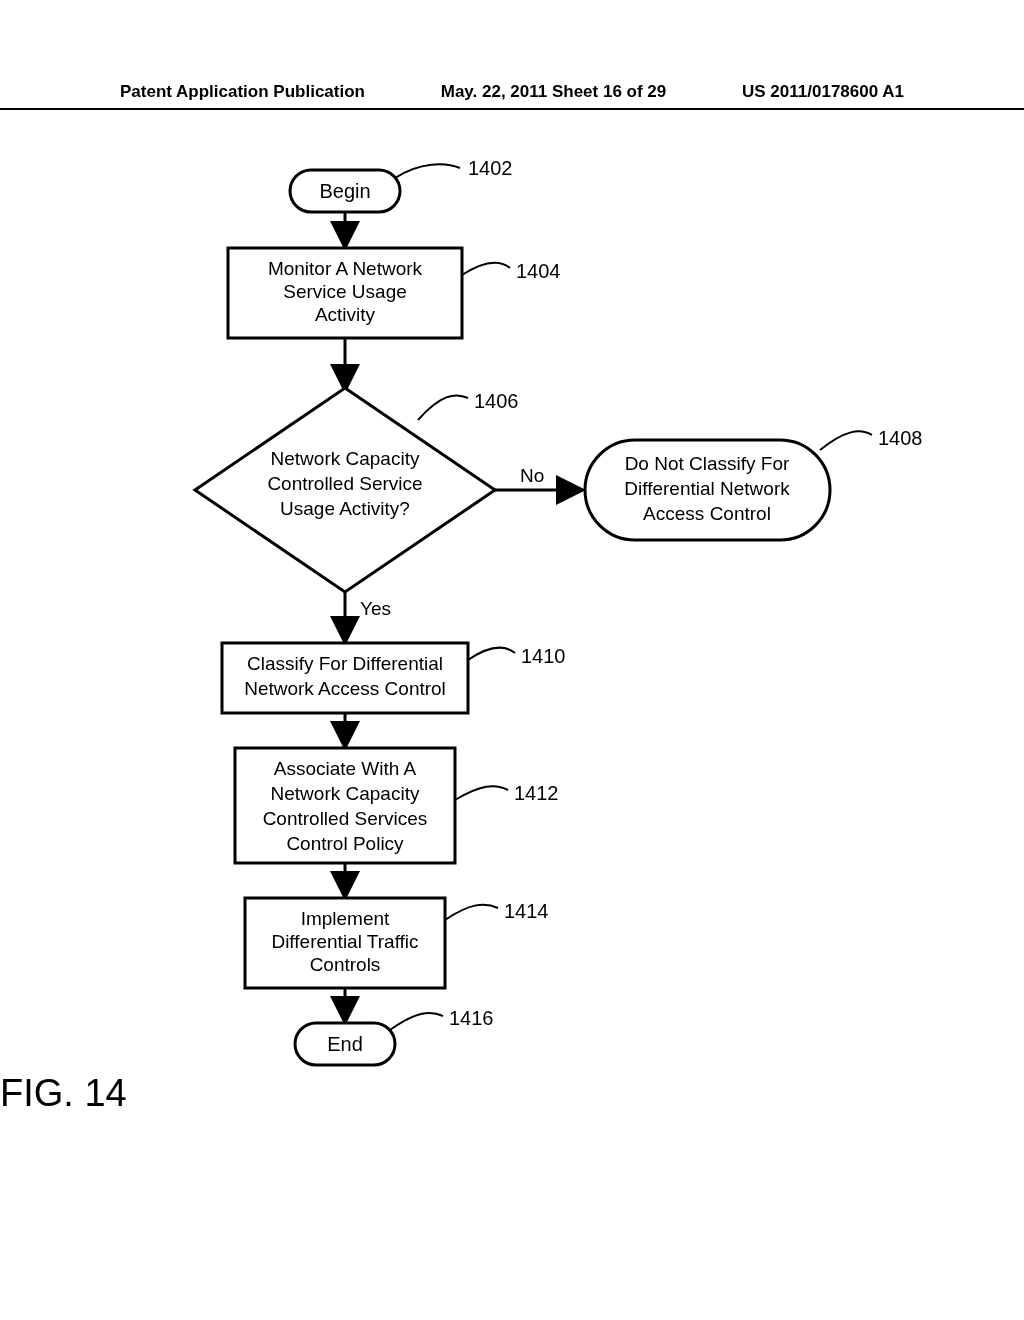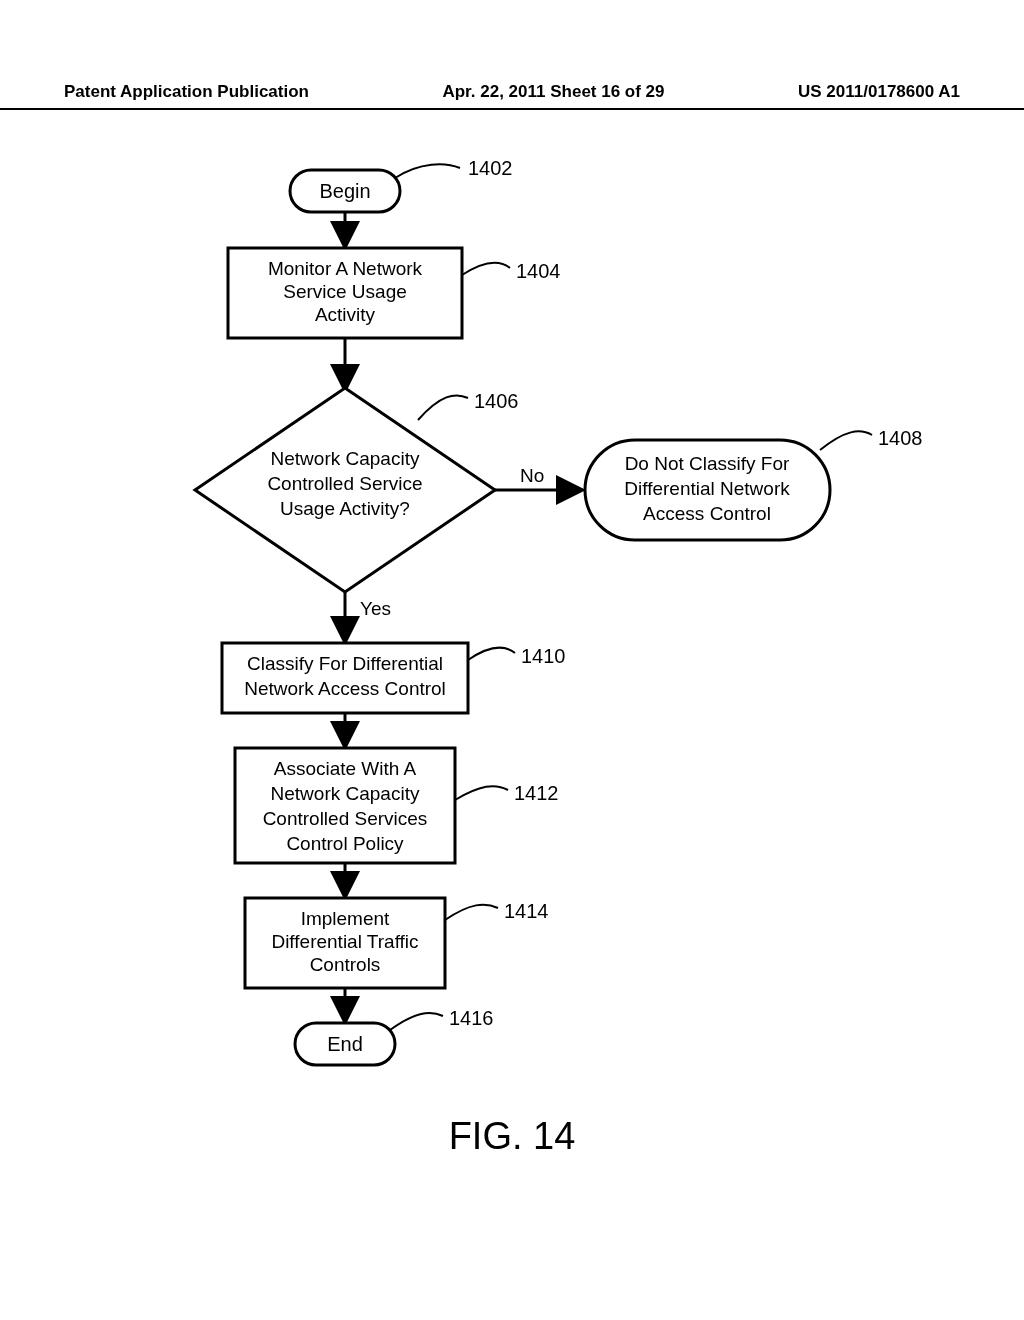--- a/index.html
+++ b/index.html
@@ -15,47 +15,47 @@
     position: absolute;
     top: 82px;
     left: 0;
     width: 100%;
     border-bottom: 2px solid #000;
     padding-bottom: 6px;
   }
   .header-row {
     display: flex;
     justify-content: space-between;
-    padding: 0 64px;
+    padding: 0 120px;
     font-size: 17px;
     font-weight: bold;
   }
   .canvas {
     position: absolute;
     top: 120px;
     left: 0;
     width: 1024px;
     height: 1050px;
   }
   .fig-caption {
     position: absolute;
     left: 0;
     width: 100%;
-    text-align: center;
-    top: 1115px;
+    text-align: left;
+    top: 1072px;
     font-size: 38px;
   }
 </style>
 </head>
 <body>
 
 <div class="header">
   <div class="header-row">
     <span>Patent Application Publication</span>
-    <span>Apr. 22, 2011  Sheet 16 of 29</span>
+    <span>May. 22, 2011  Sheet 16 of 29</span>
     <span>US 2011/0178600 A1</span>
   </div>
 </div>
 
 <svg class="canvas" viewBox="0 0 1024 1050">
   <defs>
     <marker id="arrow" markerWidth="10" markerHeight="10" refX="8" refY="5" orient="auto">
       <path d="M0,0 L10,5 L0,10 z" fill="#000"></path>
     </marker>
   </defs>

